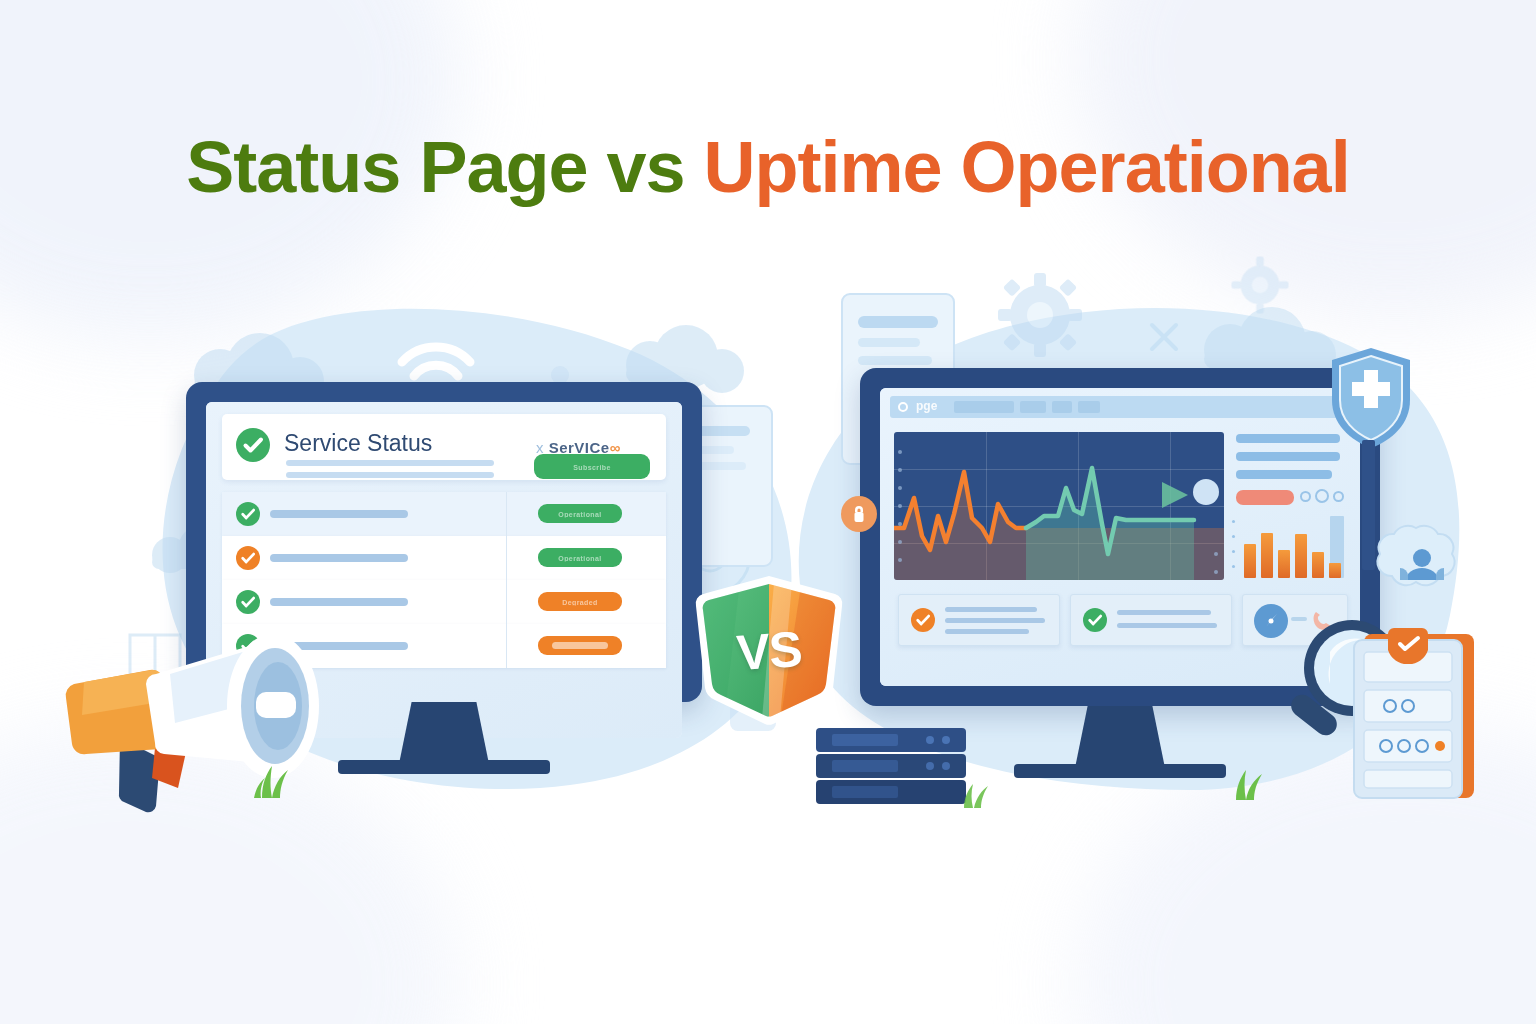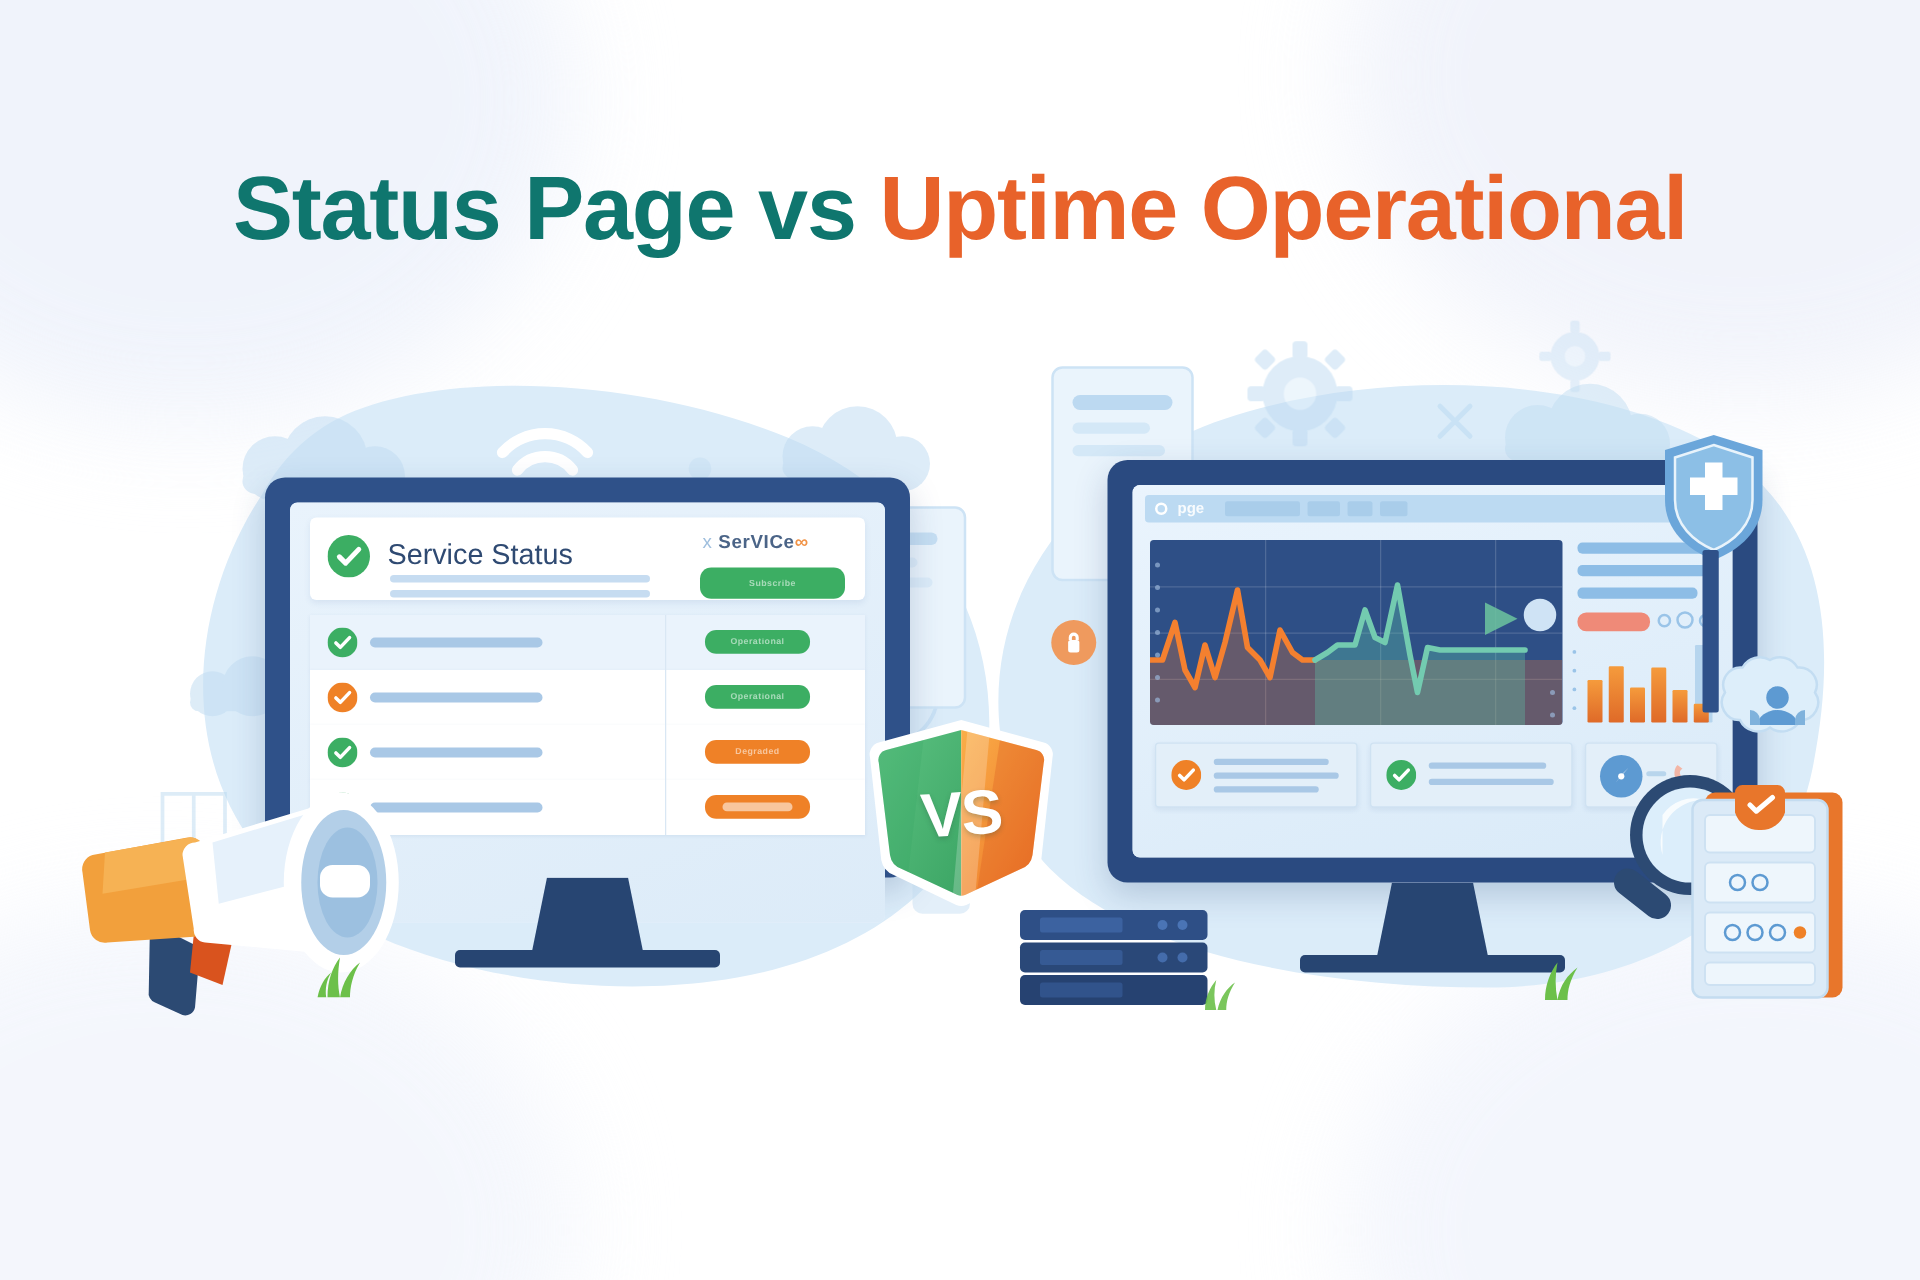--- a/index.html
+++ b/index.html
@@ -16,28 +16,28 @@
   .tint.tr{right:-180px;top:-200px;width:640px;height:520px;background:#eef1fa;opacity:.8;}
   .tint.bl{left:-200px;bottom:-220px;width:660px;height:520px;background:#f2f5fc;opacity:.8;}
   .tint.br{right:-200px;bottom:-220px;width:660px;height:520px;background:#f1f4fc;opacity:.8;}
 
   
   .title{
     position:absolute;left:0;right:0;top:126px;text-align:center;
     font-size:72px;font-weight:bold;letter-spacing:-1px;white-space:nowrap;
     font-family:"Liberation Sans", sans-serif;
   }
-  .title .navy{color:#0f766e;}
+  .title .navy{color:#4d7c0f;}
   .title .orange{color:#e8622a;}
 
   
   .blob{position:absolute;pointer-events:none;}
 
   
-  .monitor{position:absolute;margin-left:26px;}
+  .monitor{position:absolute;}
   .bezel{
     position:absolute;border-radius:16px;background:#2f5189;
     box-shadow:0 10px 26px rgba(40,70,120,.22);
   }
   .bezel.dark{background:#2a4a80;}
   .screen{position:absolute;border-radius:6px;overflow:hidden;background:#e8f2fb;}
   .neck{position:absolute;background:#274572;}
   .base{position:absolute;background:#274572;border-radius:4px;}
 
   
@@ -230,21 +230,21 @@
       <div class="scr-l"></div>
 
       <div class="card-head"></div>
       <span class="chk" style="left:30px;top:26px;width:34px;height:34px;">
         <svg width="34" height="34" viewBox="0 0 34 34">
             <circle cx="17" cy="17" r="17" fill="#3cae63"></circle>
             <path d="M9.5,17.5 l5,5 L25,11.5" stroke="#fff" stroke-width="4" fill="none" stroke-linecap="round" stroke-linejoin="round"></path>
           </svg>
       </span>
       <div class="svc-title" style="left:78px;top:28px;">Service Status</div>
-      <div class="svc-logo" style="left:330px;top:23px;">
+      <div class="svc-logo" style="left:330px;top:37px;">
         <span class="x">x</span>
         <span>SerVICe</span><span class="o">∞</span>
       </div>
       <div class="bar light" style="left:80px;top:58px;width:208px;height:6px;"></div>
       <div class="bar light" style="left:80px;top:70px;width:208px;height:6px;"></div>
       <div class="pill green" style="left:328px;top:52px;width:116px;height:25px;">
         <div class="pill-txt">Subscribe</div>
       </div>
 
       <div class="row alt" style="top:90px;"></div>

